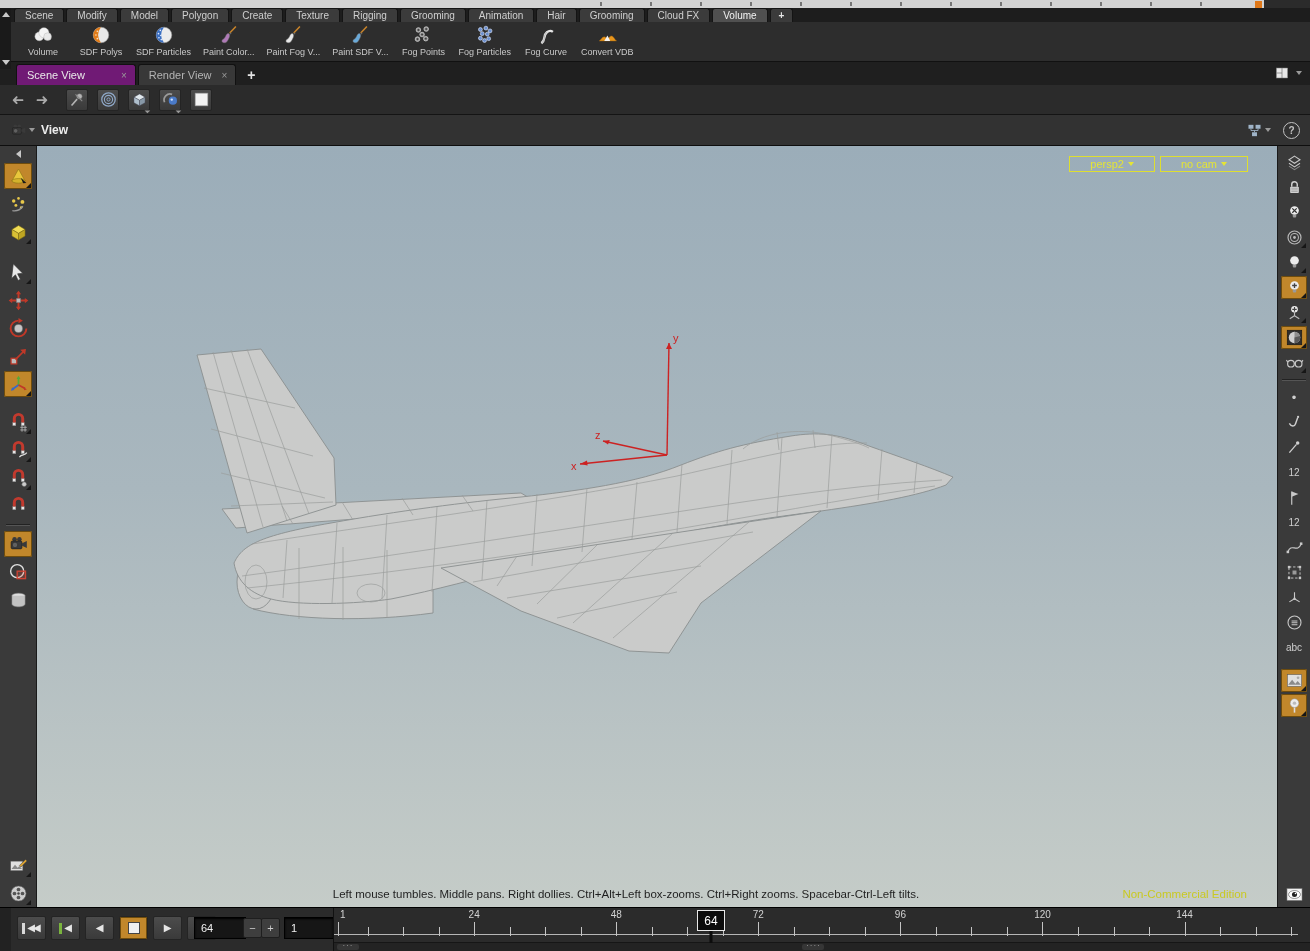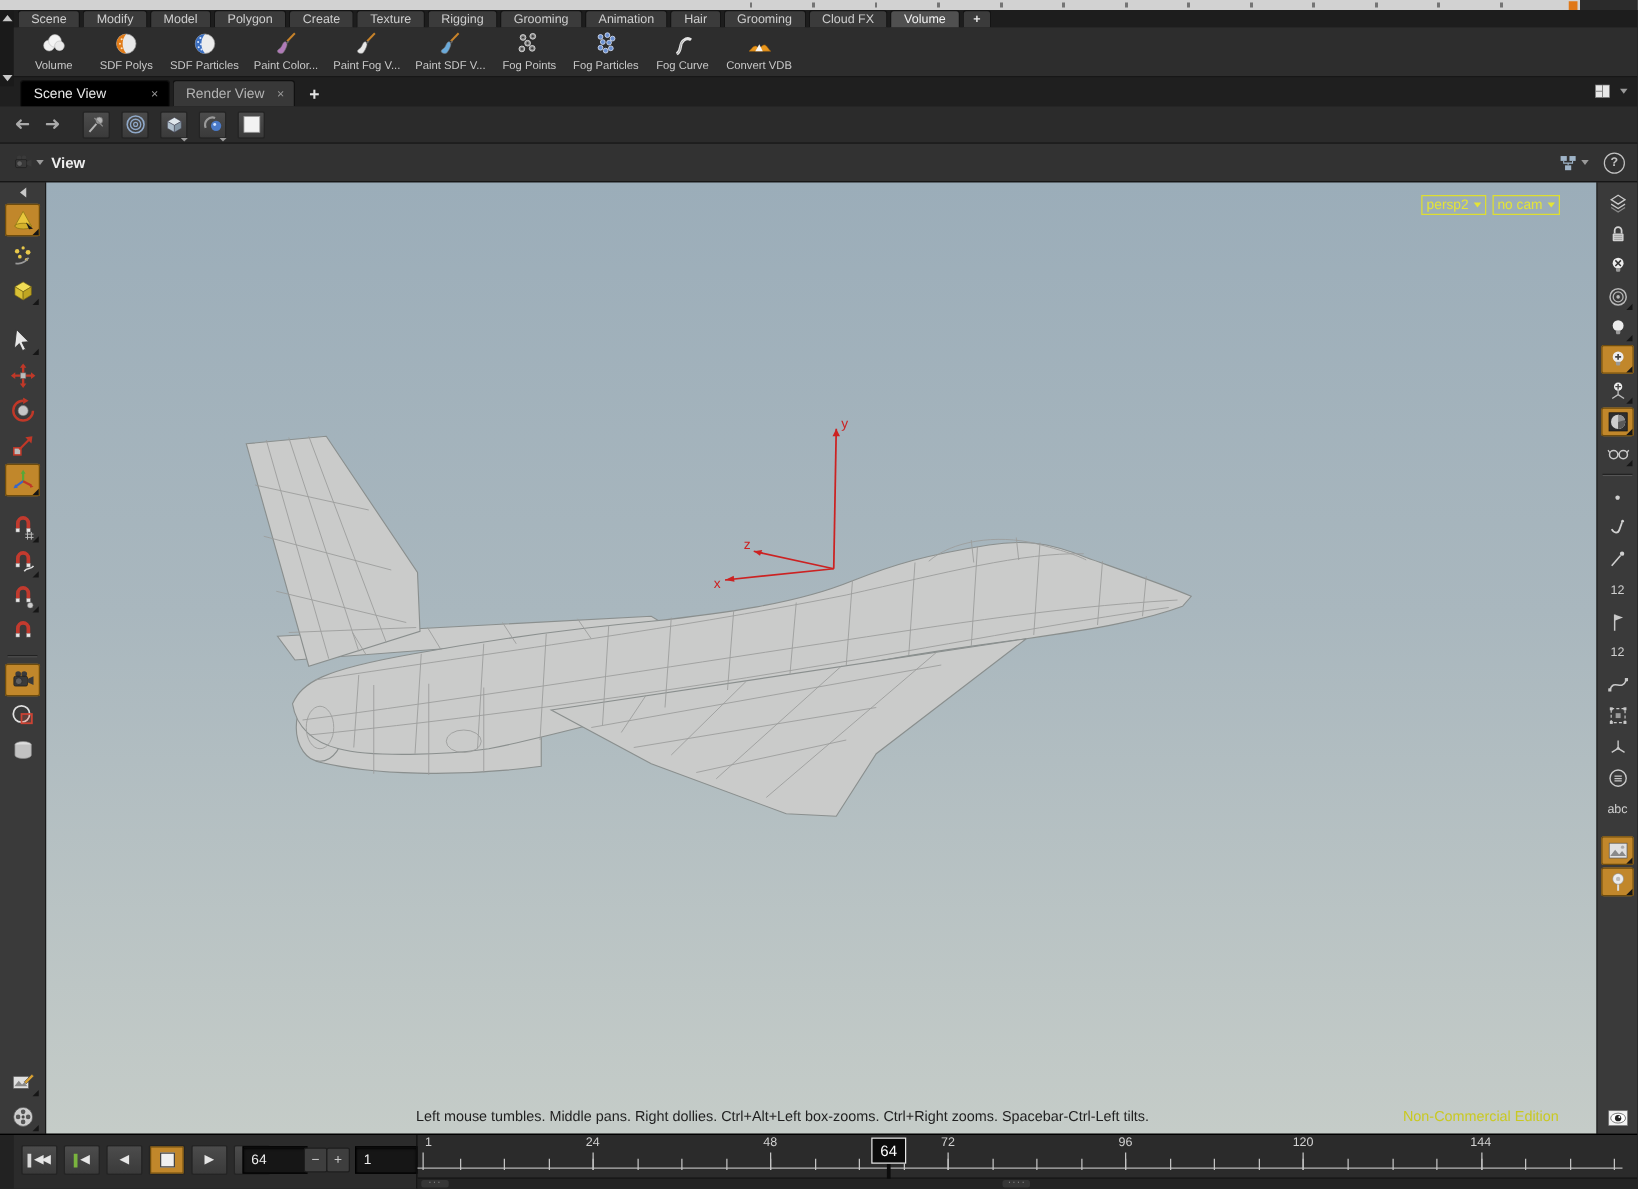--- a/index.html
+++ b/index.html
@@ -35,21 +35,21 @@
   
   #shelf-scroll{position:absolute;left:0;top:8px;width:11px;height:53px;background:#1a1a1a;z-index:5;
     display:flex;flex-direction:column;align-items:center;justify-content:space-between;padding:4px 0;}
   .tri-up{width:0;height:0;border-left:4px solid transparent;border-right:4px solid transparent;border-bottom:5px solid #c8c8c8;}
   .tri-dn{width:0;height:0;border-left:4px solid transparent;border-right:4px solid transparent;border-top:5px solid #c8c8c8;}
 
   
   #pane-tabs{height:23px;background:#1f1f1f;display:flex;align-items:flex-end;padding-left:16px;flex:0 0 auto;position:relative;}
   .pane-tab{display:flex;align-items:center;gap:10px;background:#383838;color:#b4b4b4;font-size:11px;
     padding:0 8px 0 10px;height:20px;margin-right:2px;border-radius:3px 3px 0 0;border:1px solid #111;border-bottom:none;cursor:default;}
-  .pane-tab.active{background:#000000;color:#e9e9e9;gap:36px;}
+  .pane-tab.active{background:#701a75;color:#e9e9e9;gap:36px;}
   .pane-tab .x{font-size:10px;color:#999;}
   .pane-addtab{color:#e4e4e4;font-size:14px;font-weight:bold;padding:0 9px;height:20px;display:flex;align-items:center;}
   #pane-controls{position:absolute;right:8px;top:3px;display:flex;align-items:center;gap:6px;}
   #pane-controls .icn svg{width:16px;height:16px;}
   .dd-tri{width:0;height:0;border-left:3.5px solid transparent;border-right:3.5px solid transparent;border-top:4px solid #9a9a9a;}
 
   
   #path-bar{height:29px;background:#2b2b2b;border-bottom:1px solid #141414;display:flex;align-items:center;padding:0 8px;gap:4px;flex:0 0 auto;}
   .nav-arrow{color:#aaa;font-size:15px;line-height:15px;width:20px;text-align:center;position:relative;cursor:default;}
   .nav-arrow.back{transform:scaleX(-1);}
@@ -88,21 +88,21 @@
   .tgap{flex:0 0 auto;}
   .tspacer{flex:1 1 auto;}
   .txticon{font-size:10px;color:#cfcfcf;letter-spacing:0;}
   .txticon.dot{font-size:13px;}
   .collapse-left{width:0;height:0;border-top:4px solid transparent;border-bottom:4px solid transparent;border-right:5px solid #c8c8c8;margin:2px 0 4px 0;}
 
   
   #viewport{flex:1;position:relative;background:linear-gradient(180deg,#9badb9 0%,#a9b7be 45%,#c5ccc8 100%);min-width:0;}
   #scene-svg{position:absolute;inset:0;}
   .cam-labels{position:absolute;top:10px;right:29px;display:flex;gap:5px;}
-  .cam-chip{border:1px solid #dede30;color:#e4e436;font-size:11px;line-height:14px;padding:0 3px;display:flex;align-items:center;gap:4px;cursor:default;}
+  .cam-chip{border:1px solid #dede30;color:#e4e436;font-size:11px;line-height:14px;padding:0 20px;display:flex;align-items:center;gap:4px;cursor:default;}
   .cam-chip .dd{width:0;height:0;border-left:3.5px solid transparent;border-right:3.5px solid transparent;border-top:4px solid #e4e436;}
   .vp-help{position:absolute;bottom:7px;left:0;right:62px;text-align:center;font-size:11.5px;color:#1f1f1f;}
   .vp-edition{position:absolute;bottom:7px;right:30px;font-size:11.5px;color:#c9c922;}
 
   
   #timeline{height:43px;background:#2b2b2b;border-top:1px solid #000;position:relative;flex:0 0 auto;}
   .tl-left-strip{position:absolute;left:0;top:0;width:11px;height:100%;background:#222;}
   .tl-red-tri{position:absolute;left:2px;top:16px;width:0;height:0;border-left:4px solid transparent;border-right:4px solid transparent;border-top:6px solid #7c2а20;border-top-color:#7c2a20;}
   #transport{position:absolute;left:17px;top:8px;display:flex;gap:5px;}
   .pbtn{width:27px;height:22px;background:linear-gradient(#4c4c4c,#3a3a3a);border:1px solid #242424;border-radius:2px;

